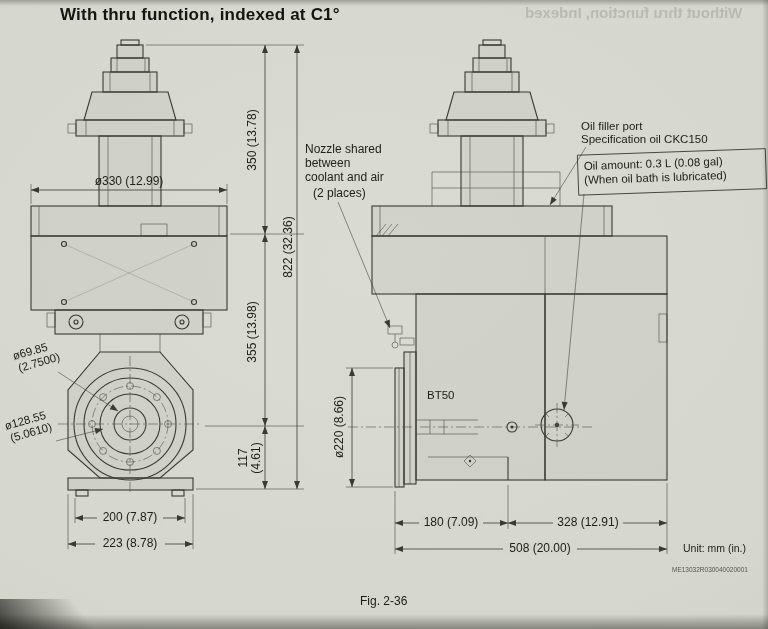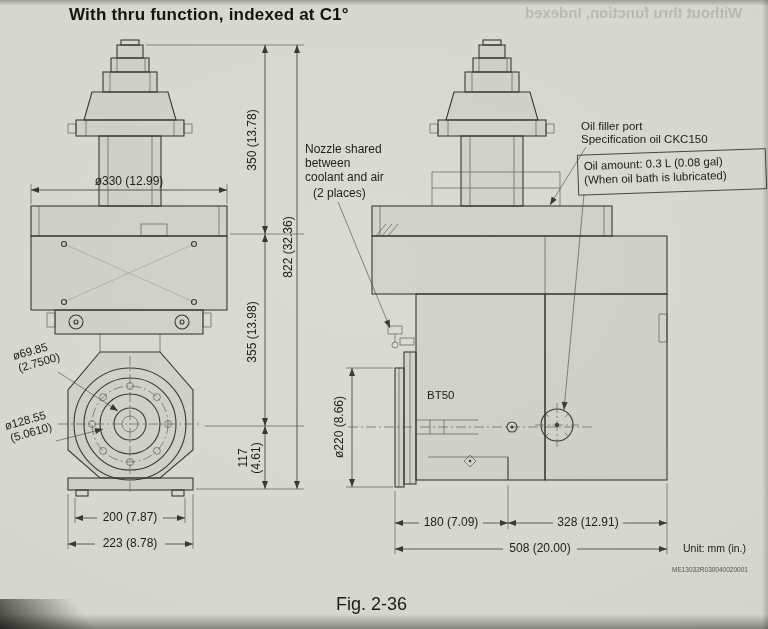--- a/index.html
+++ b/index.html
@@ -1,24 +1,24 @@
 <!DOCTYPE html>
 <html><head>
 <meta charset="utf-8">
 <style>
   *{margin:0;padding:0;box-sizing:border-box}
   html,body{width:768px;height:629px;overflow:hidden;background:#15150f}
   .page{position:relative;width:768px;height:629px;
     font-family:"Liberation Sans",sans-serif;
     background:radial-gradient(140% 120% at 48% 42%, #dadbd2 0%, #d5d6cd 52%, #c6c7bb 100%);}
   svg{position:absolute;left:0;top:0}
-  .title{position:absolute;left:69px;top:5px;font-size:17px;font-weight:bold;color:#15150f;letter-spacing:.2px}
+  .title{position:absolute;left:60px;top:5px;font-size:17px;font-weight:bold;color:#15150f;letter-spacing:.2px}
   .bleed{position:absolute;right:26px;top:4px;font-size:15px;font-weight:bold;color:#7c7f72;
     opacity:.32;transform:scaleX(-1);filter:blur(.5px)}
-  .caption{position:absolute;left:336px;top:594px;font-size:18px;color:#1b1b15}
+  .caption{position:absolute;left:360px;top:594px;font-size:12px;color:#1b1b15}
   .edge-t{position:absolute;left:0;top:0;width:100%;height:6px;background:linear-gradient(to top,rgba(20,20,14,0),rgba(20,20,14,.28))}
   .edge-b{position:absolute;left:0;bottom:0;width:100%;height:15px;background:linear-gradient(to bottom,rgba(20,20,14,0),rgba(20,20,14,.42))}
   .edge-r{position:absolute;right:0;top:0;height:100%;width:6px;background:linear-gradient(to right,rgba(20,20,14,0),rgba(20,20,14,.2))}
   .corner-bl{position:absolute;left:0;bottom:0;width:150px;height:30px;background:linear-gradient(50deg,rgba(8,8,4,.75),rgba(8,8,4,0) 55%)}
   
   .ln{stroke:#3a3a33;stroke-width:1.1;fill:none}
   .lnf{stroke:#3a3a33;stroke-width:1.1;fill:rgba(110,112,98,.07)}
   .lt{stroke:#4c4c43;stroke-width:.6;fill:none}
   .xd{stroke:#6a6a5e;stroke-width:.5;fill:none;opacity:.6}
   .dim{stroke:#3a3a33;stroke-width:.8;fill:none}

